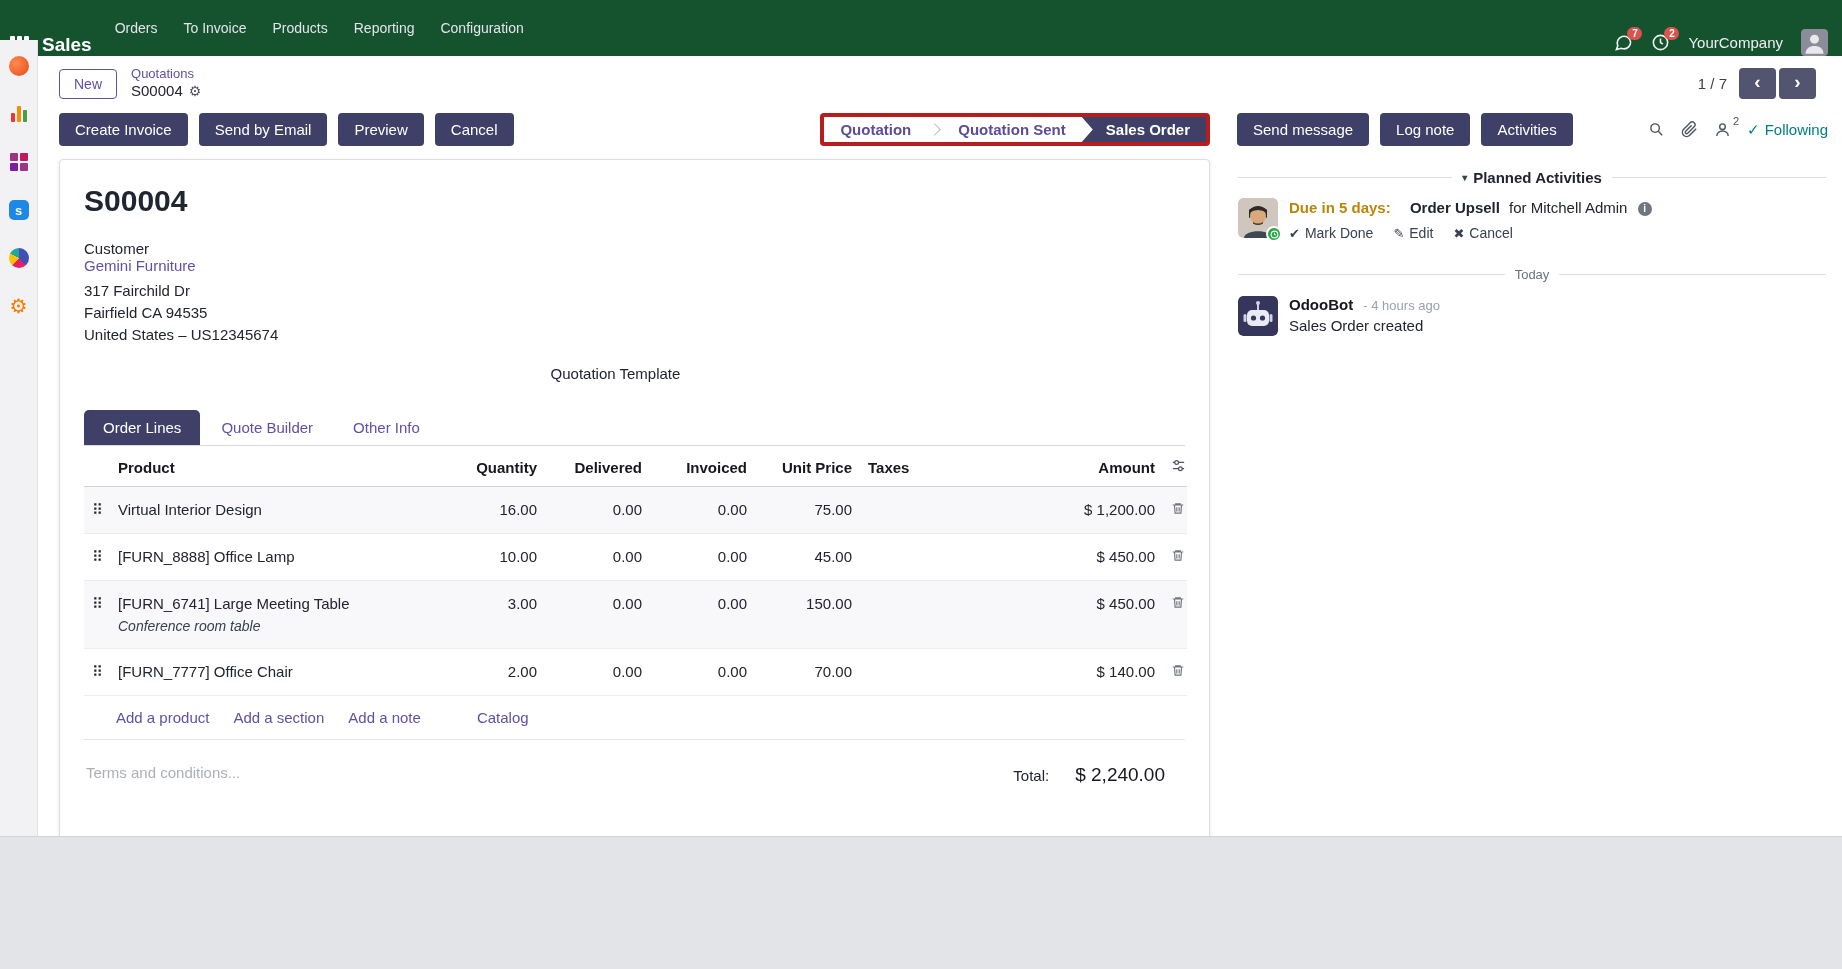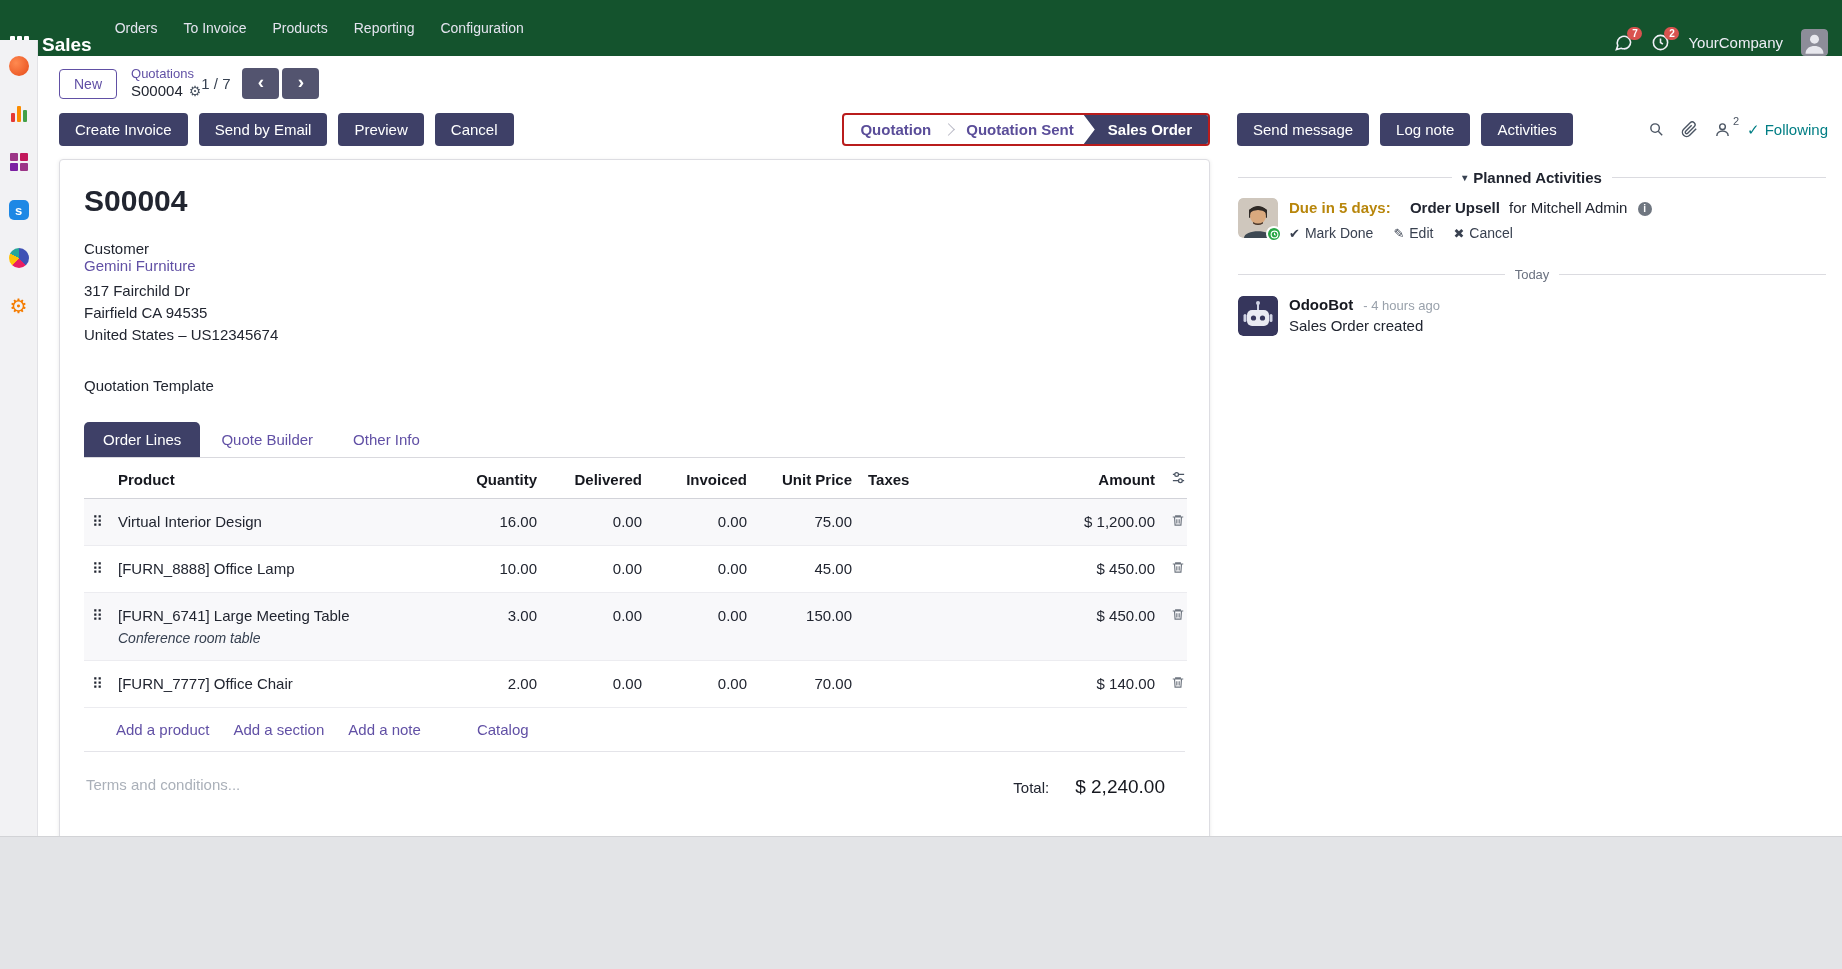--- a/index.html
+++ b/index.html
@@ -33,37 +33,37 @@
   .di-tiles i { background: #9c3587; border-radius: 1px; }
   .di-tiles i:nth-child(2) { background: #c2185b; }
   .di-tiles i:nth-child(3) { background: #7b1fa2; }
   .di-s { width: 20px; height: 20px; border-radius: 5px; background: #1e88e5; color: #fff; font-size: 13px; font-weight: 700; display: flex; align-items: center; justify-content: center; }
   .di-pie { width: 20px; height: 20px; border-radius: 50%; background: conic-gradient(#3f51b5 0 38%, #e91e63 38% 62%, #ffc107 62% 82%, #26a69a 82% 100%); }
   .di-gear { font-size: 20px; color: #f57c00; line-height: 1; }
 
   
   .content { margin-left: 38px; width: 1804px; }
 
-  .breadcrumb-row { display: flex; align-items: center; justify-content: flex-start; padding: 10px 11px 4px 21px; }
+  .breadcrumb-row { display: flex; align-items: center; justify-content: space-between; padding: 10px 26px 4px 21px; }
   .bc-left { display: flex; align-items: center; gap: 14px; }
   .btn-new { background: #fff; border: 1px solid #6150a5; color: #6150a5; font-size: 14px; font-weight: 500; padding: 6px 14px; border-radius: 4px; }
   .bc-stack { display: flex; flex-direction: column; line-height: 1.25; }
   .bc-parent { font-size: 13px; color: #6150a5; }
   .bc-current { font-size: 15px; color: #212530; font-weight: 500; display: flex; align-items: center; gap: 6px; }
   .bc-gear { font-size: 14px; color: #4b5563; }
   .pager { display: flex; align-items: center; gap: 12px; }
   .pager-count { font-size: 15px; color: #374151; }
   .pager-btns { display: flex; gap: 3px; }
   .pager-btn { width: 37px; height: 31px; background: #53546f; color: #fff; border: none; border-radius: 4px; font-size: 19px; font-weight: 700; display: flex; align-items: center; justify-content: center; padding-bottom: 3px; }
 
   
   .control-row { position: relative; height: 35px; margin-top: 8px; }
   .btn-dark { background: #3e4067; color: #fff; border: none; border-radius: 4px; font-size: 15px; font-weight: 500; height: 33px; padding: 0 16px; white-space: nowrap; }
   .left-actions { display: flex; gap: 11px; margin-left: 21px; }
-  .statusbar { position: absolute; top: 0; right: 632px; height: 33px; display: flex; align-items: stretch; border: 2px solid #b91c1c; border-radius: 4px; background: #fff; overflow: hidden; }
+  .statusbar { position: absolute; top: 0; right: 632px; height: 33px; display: flex; align-items: stretch; border: 4px solid #b91c1c; border-radius: 4px; background: #fff; overflow: hidden; gap: 6px; }
   .status-step { display: flex; align-items: center; padding: 0 16px; font-size: 15px; font-weight: 600; color: #5a4d99; }
   .status-sep { width: 9px; height: 9px; border-top: 1px solid #b9bac6; border-right: 1px solid #b9bac6; transform: rotate(45deg); align-self: center; margin: 0 -3px; }
   .status-step.active { background: #3e4067; color: #fff; clip-path: polygon(0 0, 100% 0, 100% 100%, 0 100%, 11px 50%); padding-left: 24px; margin-left: -6px; }
   .chatter-controls { position: absolute; top: 0; left: 1199px; right: 14px; display: flex; align-items: center; gap: 11px; }
   .chatter-icons { margin-left: auto; display: flex; align-items: center; gap: 16px; }
   .icon-btn { display: inline-flex; align-items: center; color: #4b5563; }
   .follower-wrap { position: relative; }
   .follower-count { position: absolute; top: -6px; right: -8px; font-size: 11px; color: #4b5563; }
   .following { color: #017e84; font-size: 15px; display: flex; align-items: center; gap: 5px; font-weight: 500; }
 
@@ -76,21 +76,21 @@
   .fields { display: flex; }
   .fields-left { width: 56%; }
   .fields-right { flex: 1; }
   .field-row { display: flex; font-size: 15px; flex-direction: column; }
   .field-label { width: 150px; color: #212530; font-weight: 500; flex-shrink: 0; }
   .field-label sup { font-size: 10px; color: #6b7280; margin-left: 2px; }
   .fields-right .field-label { width: 118px; }
   .field-value a, .link { color: #6150a5; text-decoration: none; }
   .address { margin-top: 6px; line-height: 1.45; color: #212530; }
   .placeholder { color: #aab0b9; }
-  .tmpl-row { margin-top: 32px; }
+  .tmpl-row { margin-top: 20px; align-items: flex-end; }
   .fr-gap { margin-top: 13px; }
 
   
   .tabs { display: flex; gap: 2px; margin-top: 28px; border-bottom: 1px solid #d9d9de; align-items: flex-end; }
   .tab { font-size: 15px; font-weight: 500; padding: 9px 19px; border-radius: 5px 5px 0 0; color: #6150a5; }
   .tab.active { background: #3e4067; color: #fff; }
 
   
   table.lines { width: 100%; border-collapse: collapse; table-layout: fixed; }
   table.lines th { font-size: 15px; font-weight: 700; color: #16181f; text-align: left; padding: 12px 8px 10px; border-bottom: 1px solid #d2d3d9; }

